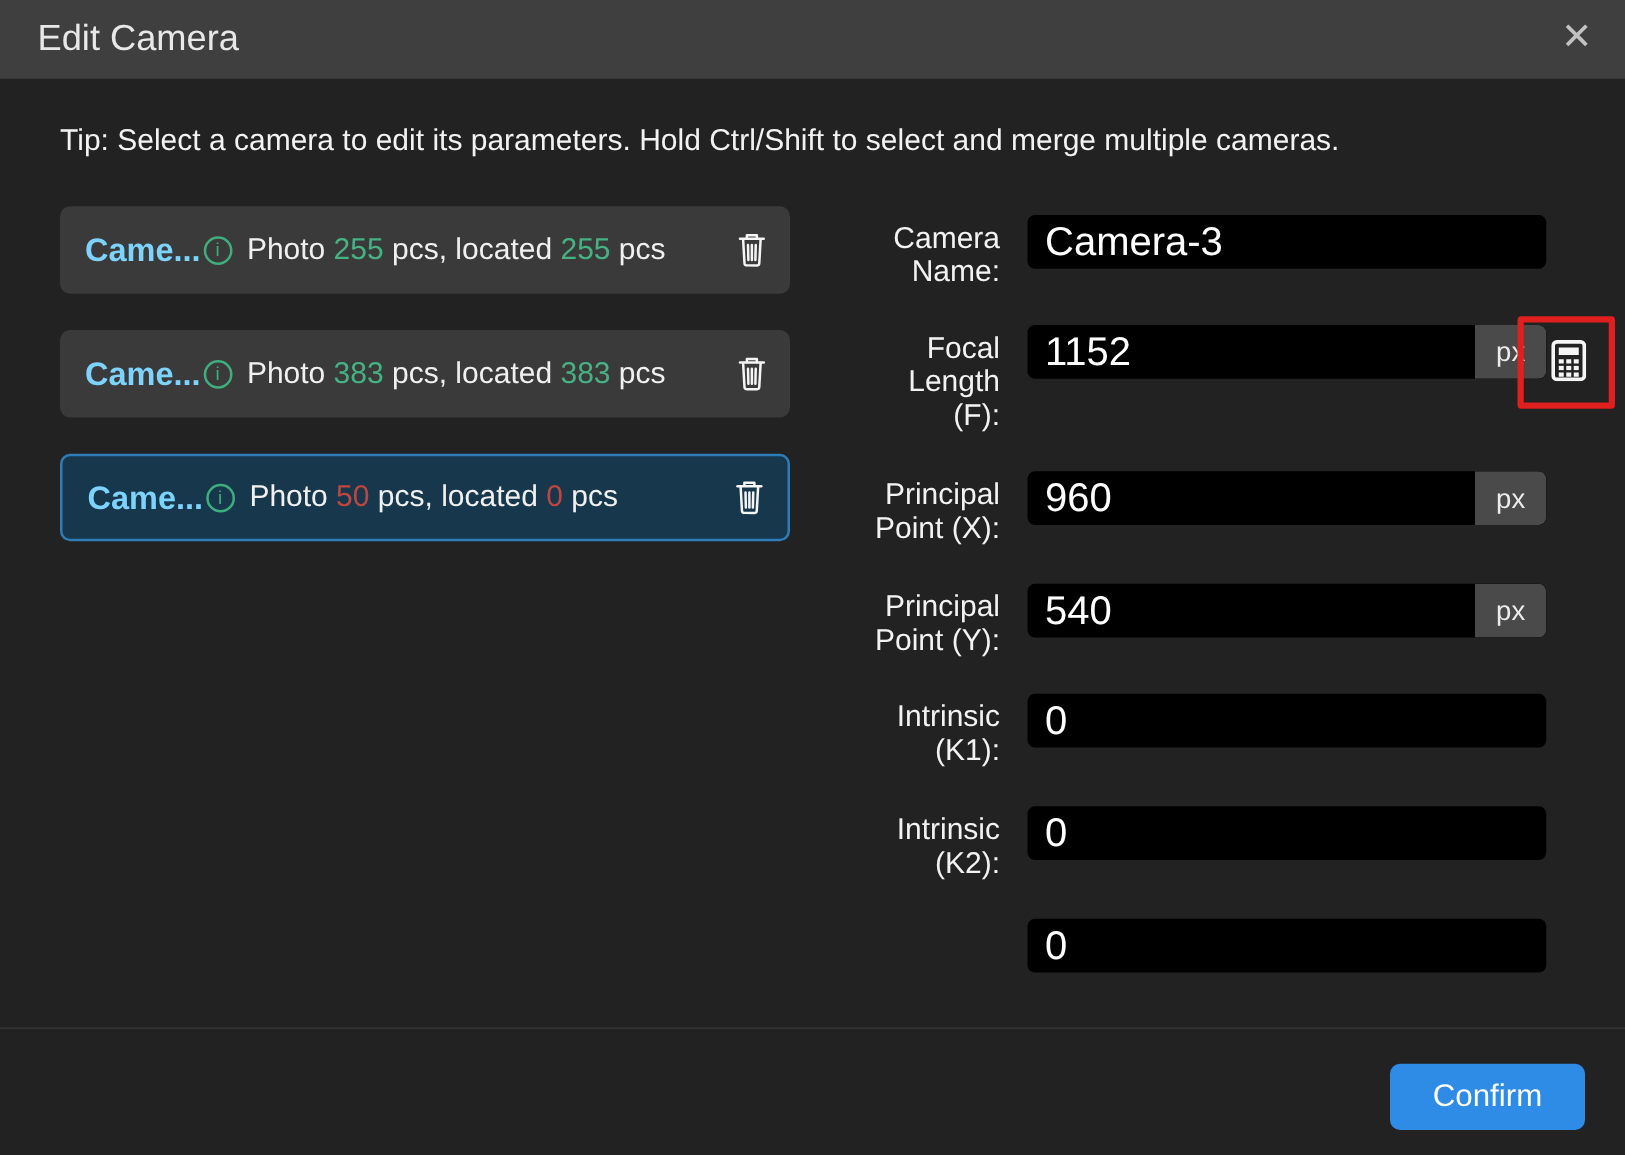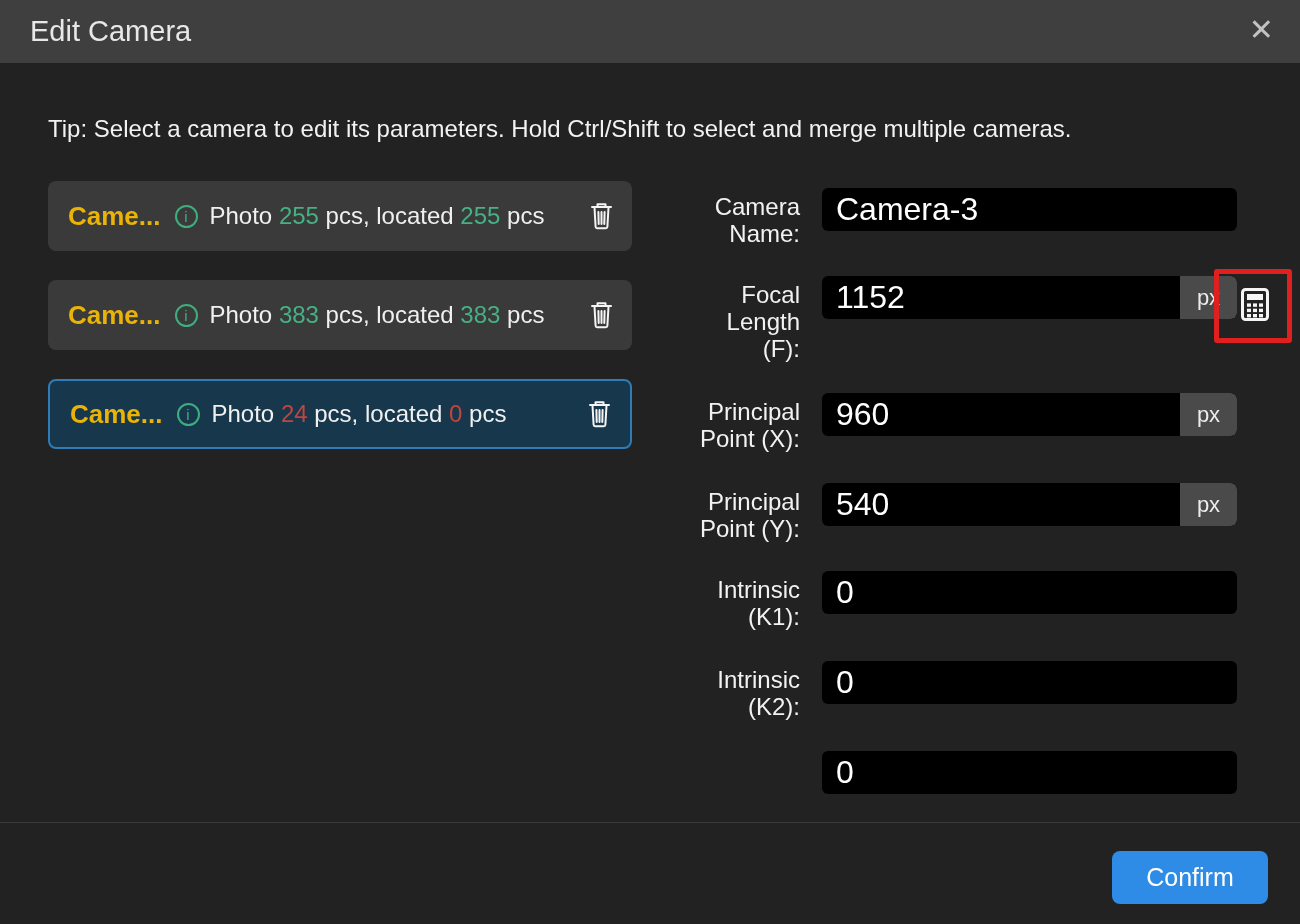--- a/index.html
+++ b/index.html
@@ -6,29 +6,29 @@
   html,body { background:#161616; }
   body { font-family:"Liberation Sans","DejaVu Sans",sans-serif; }
   .screen { position:relative; width:1300px; height:924px; background:#222222; overflow:hidden; }
 
   
   .dlg-header { position:absolute; top:0; left:0; width:100%; height:63px; background:#3f3f3f;padding-left:24px; }
   .dlg-title { position:absolute; left:30px; top:0; line-height:63px; font-size:29px; color:#e8e8e8; }
   .dlg-close { position:absolute; right:26px; top:0; line-height:60px; font-size:30px; font-weight:200; color:#c2c2c2; cursor:pointer; background:none; border:none; font-family:inherit; }
 
   
-  .content { position:absolute; top:64px; left:0; width:1300px; height:737px; overflow:hidden;padding-left:20px; }
+  .content { position:absolute; top:48px; left:0; width:1300px; height:737px; overflow:hidden;padding-left:20px; }
   .tip { position:absolute; left:48px; top:51px; font-size:24px; color:#f2f2f2; }
 
   
   .cam-list { position:absolute; left:48px; top:117px; width:584px; }
   .cam-item { display:flex; align-items:center; width:584px; height:70px; margin-bottom:29px;
               background:#3a3a3a; border-radius:8px; padding:0 18px 0 20px; cursor:pointer; }
   .cam-item.selected { background:#16374c; border:2px solid #2e7cb8; }
-  .cam-name { font-size:26px; font-weight:bold; color:#eab308; margin-right:14px; }
+  .cam-name { font-size:26px; font-weight:bold; color:#7dd3fc; margin-right:2px; }
   .info-icon { display:inline-flex; align-items:center; justify-content:center; width:23px; height:23px;
                border:2px solid #3fae7e; border-radius:50%; color:#3fae7e; font-size:15px; margin-right:12px; flex:0 0 auto; }
   .cam-stats { font-size:24px; color:#f0f0f0; white-space:nowrap; }
   .cam-stats .green { color:#46b183; }
   .cam-stats .red { color:#c0453e; }
   .trash-btn { margin-left:auto; display:inline-flex; cursor:pointer; }
 
   
   .form-area { position:absolute; top:0; left:0; width:1300px; height:737px; }
   .f-label { position:absolute; left:695px; width:105px; text-align:right; font-size:24px; line-height:27px; color:#f2f2f2; }
@@ -130,21 +130,21 @@
               <path d="M5.5 5.5 l1.1 19.3 a1.6 1.6 0 0 0 1.6 1.5 h8.6 a1.6 1.6 0 0 0 1.6 -1.5 L19.5 5.5"></path>
               <path d="M9.4 10 l0.3 12"></path>
               <path d="M12.5 10 v12"></path>
               <path d="M15.6 10 l-0.3 12"></path>
             </svg>
           </span>
         </div>
         <div class="cam-item selected">
           <span class="cam-name">Came...</span>
           <span class="info-icon">i</span>
-          <span class="cam-stats">Photo <span class="red">24</span> pcs, located <span class="red">0</span> pcs</span>
+          <span class="cam-stats">Photo <span class="red">50</span> pcs, located <span class="red">0</span> pcs</span>
           <span class="trash-btn">
             <svg width="25" height="28" viewBox="0 0 25 28" fill="none" stroke="#f5f5f5" stroke-width="2" stroke-linecap="round" stroke-linejoin="round">
               <path d="M8.5 4.5 V2.2 h8 v2.3"></path>
               <path d="M3 5 h19"></path>
               <path d="M5.5 5.5 l1.1 19.3 a1.6 1.6 0 0 0 1.6 1.5 h8.6 a1.6 1.6 0 0 0 1.6 -1.5 L19.5 5.5"></path>
               <path d="M9.4 10 l0.3 12"></path>
               <path d="M12.5 10 v12"></path>
               <path d="M15.6 10 l-0.3 12"></path>
             </svg>
           </span>

